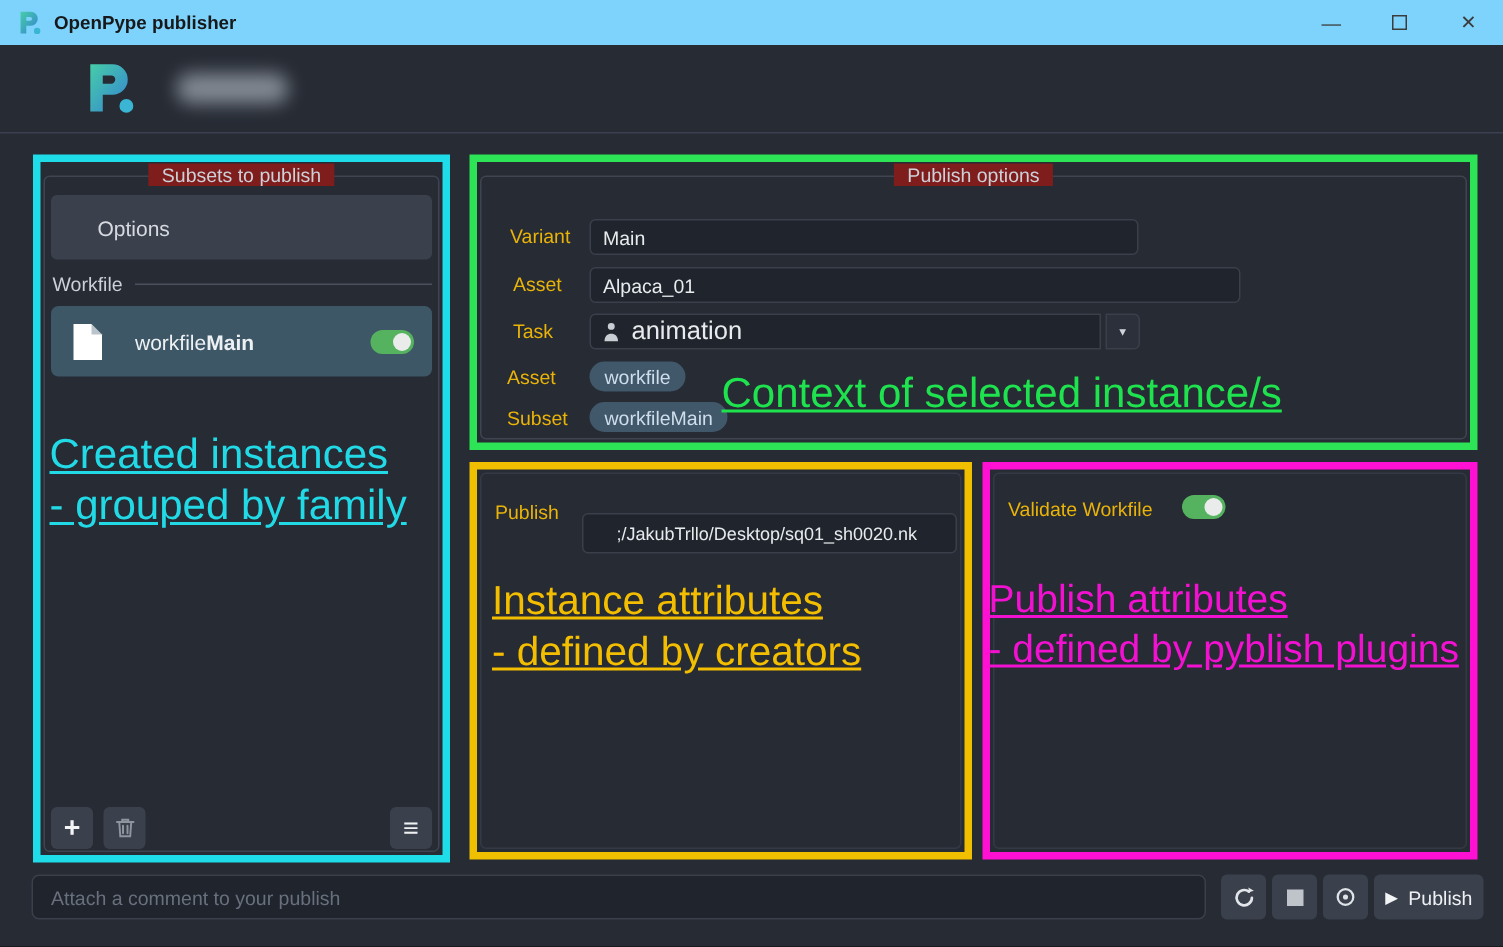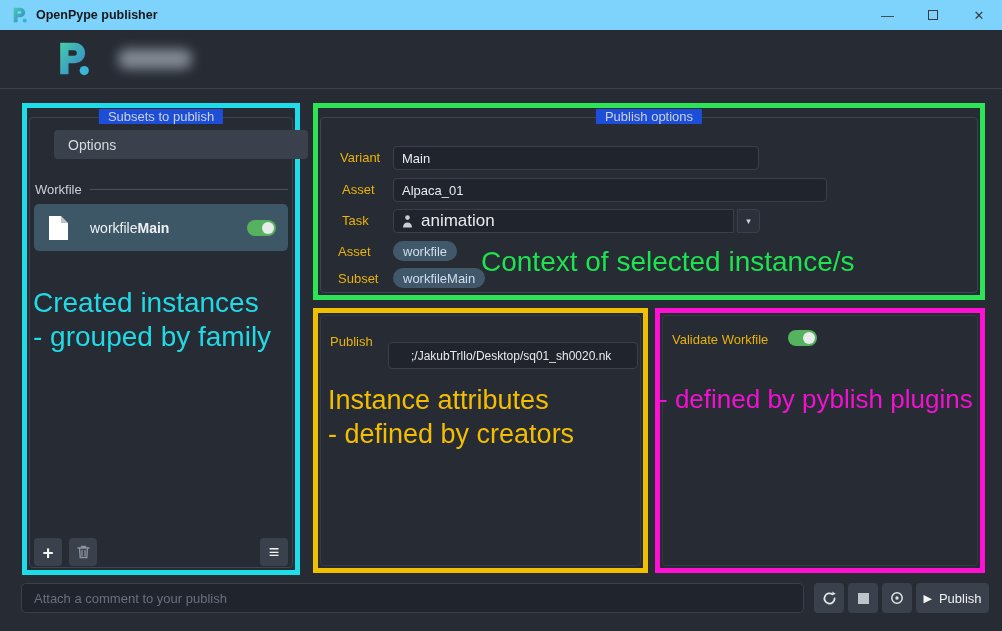--- a/index.html
+++ b/index.html
@@ -30,25 +30,25 @@
   .box { position:absolute; }
   .box-cyan    { left:22px;  top:103px; width:278px; height:472px; border:5px solid #1fdde8; }
   .box-green   { left:313px; top:103px; width:672px; height:197px; border:5px solid #2ce455; }
   .box-yellow  { left:313px; top:308px; width:335px; height:265px; border:5px solid #f0c000; }
   .box-magenta { left:655px; top:308px; width:330px; height:265px; border:5px solid #ff10d3; }
   
   .panel-frame { position:absolute; left:2px; right:2px; top:9px; bottom:2px;
     border:1px solid #3e4450; border-radius:4px; }
   .panel-frame.subtle { border-color:#343a45; }
   .panel-title { position:absolute; top:1px; left:50%; transform:translateX(-50%);
-    background:#1d4ed8; padding:0 9px; font-size:13px; color:#ccd1d8; white-space:nowrap; }
-  
-  .options-btn { position:absolute; left:7px; top:22px; width:254px; height:29px;
+    background:#7f1d1d; padding:0 9px; font-size:13px; color:#ccd1d8; white-space:nowrap; }
+  
+  .options-btn { position:absolute; left:7px; top:22px; width:254px; height:43px;
     background:#3a414c; border-radius:4px; display:flex; align-items:center;
-    padding-left:14px; font-size:14px; color:#d6dae0; cursor:pointer;margin-left:20px; }
+    padding-left:31px; font-size:14px; color:#d6dae0; cursor:pointer; }
   .group-row { position:absolute; left:8px; top:74px; width:253px; display:flex;
     align-items:center; gap:8px; font-size:13px; color:#ccd1d8; }
   .group-row .rule { flex:1; height:1px; background:#4a505c; }
   .instance-card { position:absolute; left:7px; top:96px; width:254px; height:47px;
     background:#3d5766; border-radius:5px; display:flex; align-items:center;
     padding:0 12px 0 14px; cursor:pointer; }
   .card-label { margin-left:21px; font-size:14px; color:#eef1f4; }
   .card-label b { font-weight:700; }
   .switch { position:relative; width:29px; height:16px; border-radius:8px;
     background:#55b25e; margin-left:auto; flex:0 0 auto; cursor:pointer; }
@@ -71,21 +71,21 @@
     color:#e8ebee; cursor:pointer; }
   .task-arrow { position:absolute; left:419px; top:101px; width:23px; height:24px;
     background:#2b303a; border:1px solid #3a3f4a; border-radius:0 4px 4px 0;
     display:flex; align-items:center; justify-content:center; font-size:9px;
     color:#cfd4db; cursor:pointer; }
   .badge { position:absolute; height:20px; background:#41586b; color:#cfdeec;
     border-radius:10px; font-size:13px; display:inline-flex; align-items:center;
     padding:0 10px; }
   
   .ann { position:absolute; font-family:"Liberation Sans","DejaVu Sans",sans-serif;
-    line-height:34px; pointer-events:none; white-space:nowrap; z-index:5; }
+    line-height:34px; pointer-events:none; white-space:nowrap; z-index:5;text-decoration:underline; }
   .ann-created { left:33px; top:286px; font-size:28px; color:#22d9e6; }
   .ann-context { left:481px; top:247px; font-size:28px; color:#1ee24e; line-height:30px; }
   .ann-instance { left:328px; top:383px; font-size:27px; color:#f3bd00; }
   .ann-publish { left:659px; top:383px; font-size:26px; color:#f211d0; line-height:33px; }
   
   .comment-input { position:absolute; left:21px; top:583px; width:783px; height:30px;
     background:#20242c; border:1px solid #3a3f4a; border-radius:5px; color:#e8ebee;
     font-size:13px; padding:0 12px; outline:none;
     font-family:"Liberation Sans","DejaVu Sans",sans-serif; }
   .comment-input::placeholder { color:#68707e; }
@@ -223,20 +223,21 @@
   <div class="ann ann-created">
     <div>Created instances</div>
     <div>- grouped by family</div>
   </div>
   <div class="ann ann-context">Context of selected instance/s</div>
   <div class="ann ann-instance">
     <div>Instance attributes</div>
     <div>- defined by creators</div>
   </div>
   <div class="ann ann-publish">
+    <div>Publish attributes</div>
     <div>- defined by pyblish plugins</div>
   </div>
 
   <input class="comment-input" placeholder="Attach a comment to your publish" style="">
 
   <div class="icon-btn refresh-btn">
     <svg width="15" height="15" viewBox="0 0 15 15">
       <path d="M12.6,7.5 a5.1,5.1 0 1 1 -2,-4.1" stroke="#e2e5e9" stroke-width="1.8" fill="none" stroke-linecap="round"></path>
       <path d="M10.2,0.6 l0.6,3.2 3.1,-0.9 z" fill="#e2e5e9"></path>
     </svg>

